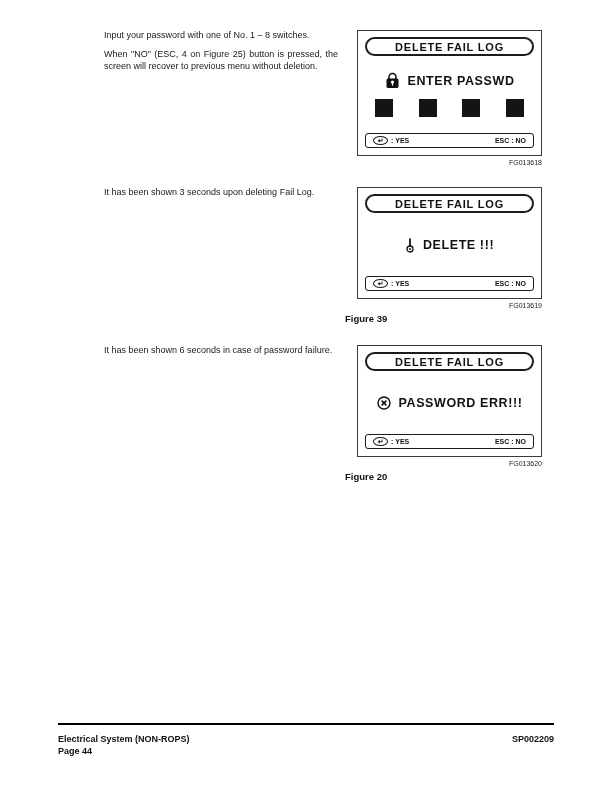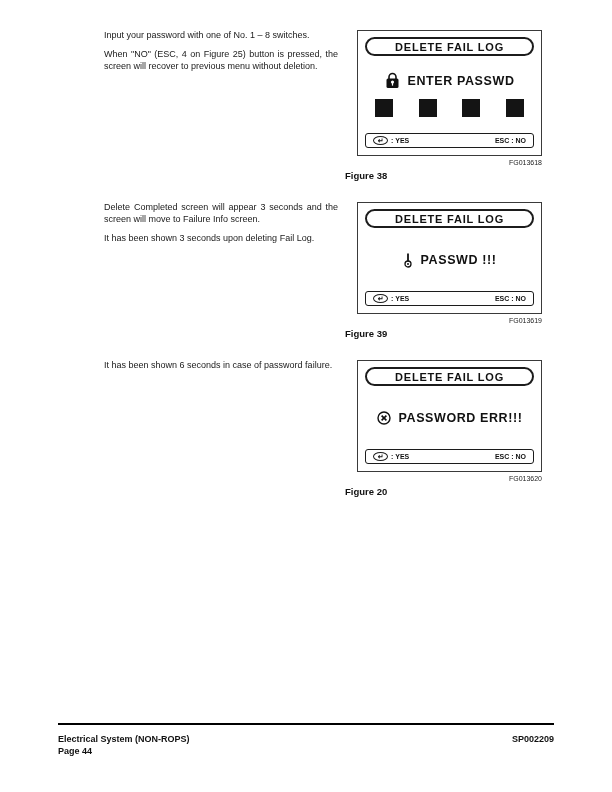--- a/index.html
+++ b/index.html
@@ -150,42 +150,40 @@
           </div>
           <div class="foot-bar">
             <span class="hint-left">
               <span class="enter-icon">↵</span>
               <span>: YES</span>
             </span>
             <span>ESC : NO</span>
           </div>
         </div>
         <div class="fig-code">FG013618</div>
-        <div class="fig-label">Figure 38</div>
       </div>
     </div>
 
     <div class="section">
       <div class="text-col">
-        <p class="body">Delete Completed screen will appear 3 seconds and the screen will move to Failure Info screen.</p>
         <p class="body">It has been shown 3 seconds upon deleting Fail Log.</p>
       </div>
       <div class="fig-col">
         <div class="screen short">
           <div class="title-bar">DELETE FAIL LOG</div>
           <div class="screen-body">
             <div class="msg-row">
               <span>
                 <svg class="icon-svg" width="10" height="16" viewBox="0 0 10 16">
                   <line x1="5" y1="1.5" x2="5" y2="9.5" stroke="#111" stroke-width="1.8"></line>
                   <circle cx="5" cy="12" r="3" fill="none" stroke="#111" stroke-width="1.3"></circle>
                   <circle cx="5" cy="12" r="1" fill="#111"></circle>
                 </svg>
               </span>
-              <span>PASSWD !!!</span>
+              <span>DELETE !!!</span>
             </div>
           </div>
           <div class="foot-bar">
             <span class="hint-left">
               <span class="enter-icon">↵</span>
               <span>: YES</span>
             </span>
             <span>ESC : NO</span>
           </div>
         </div>

